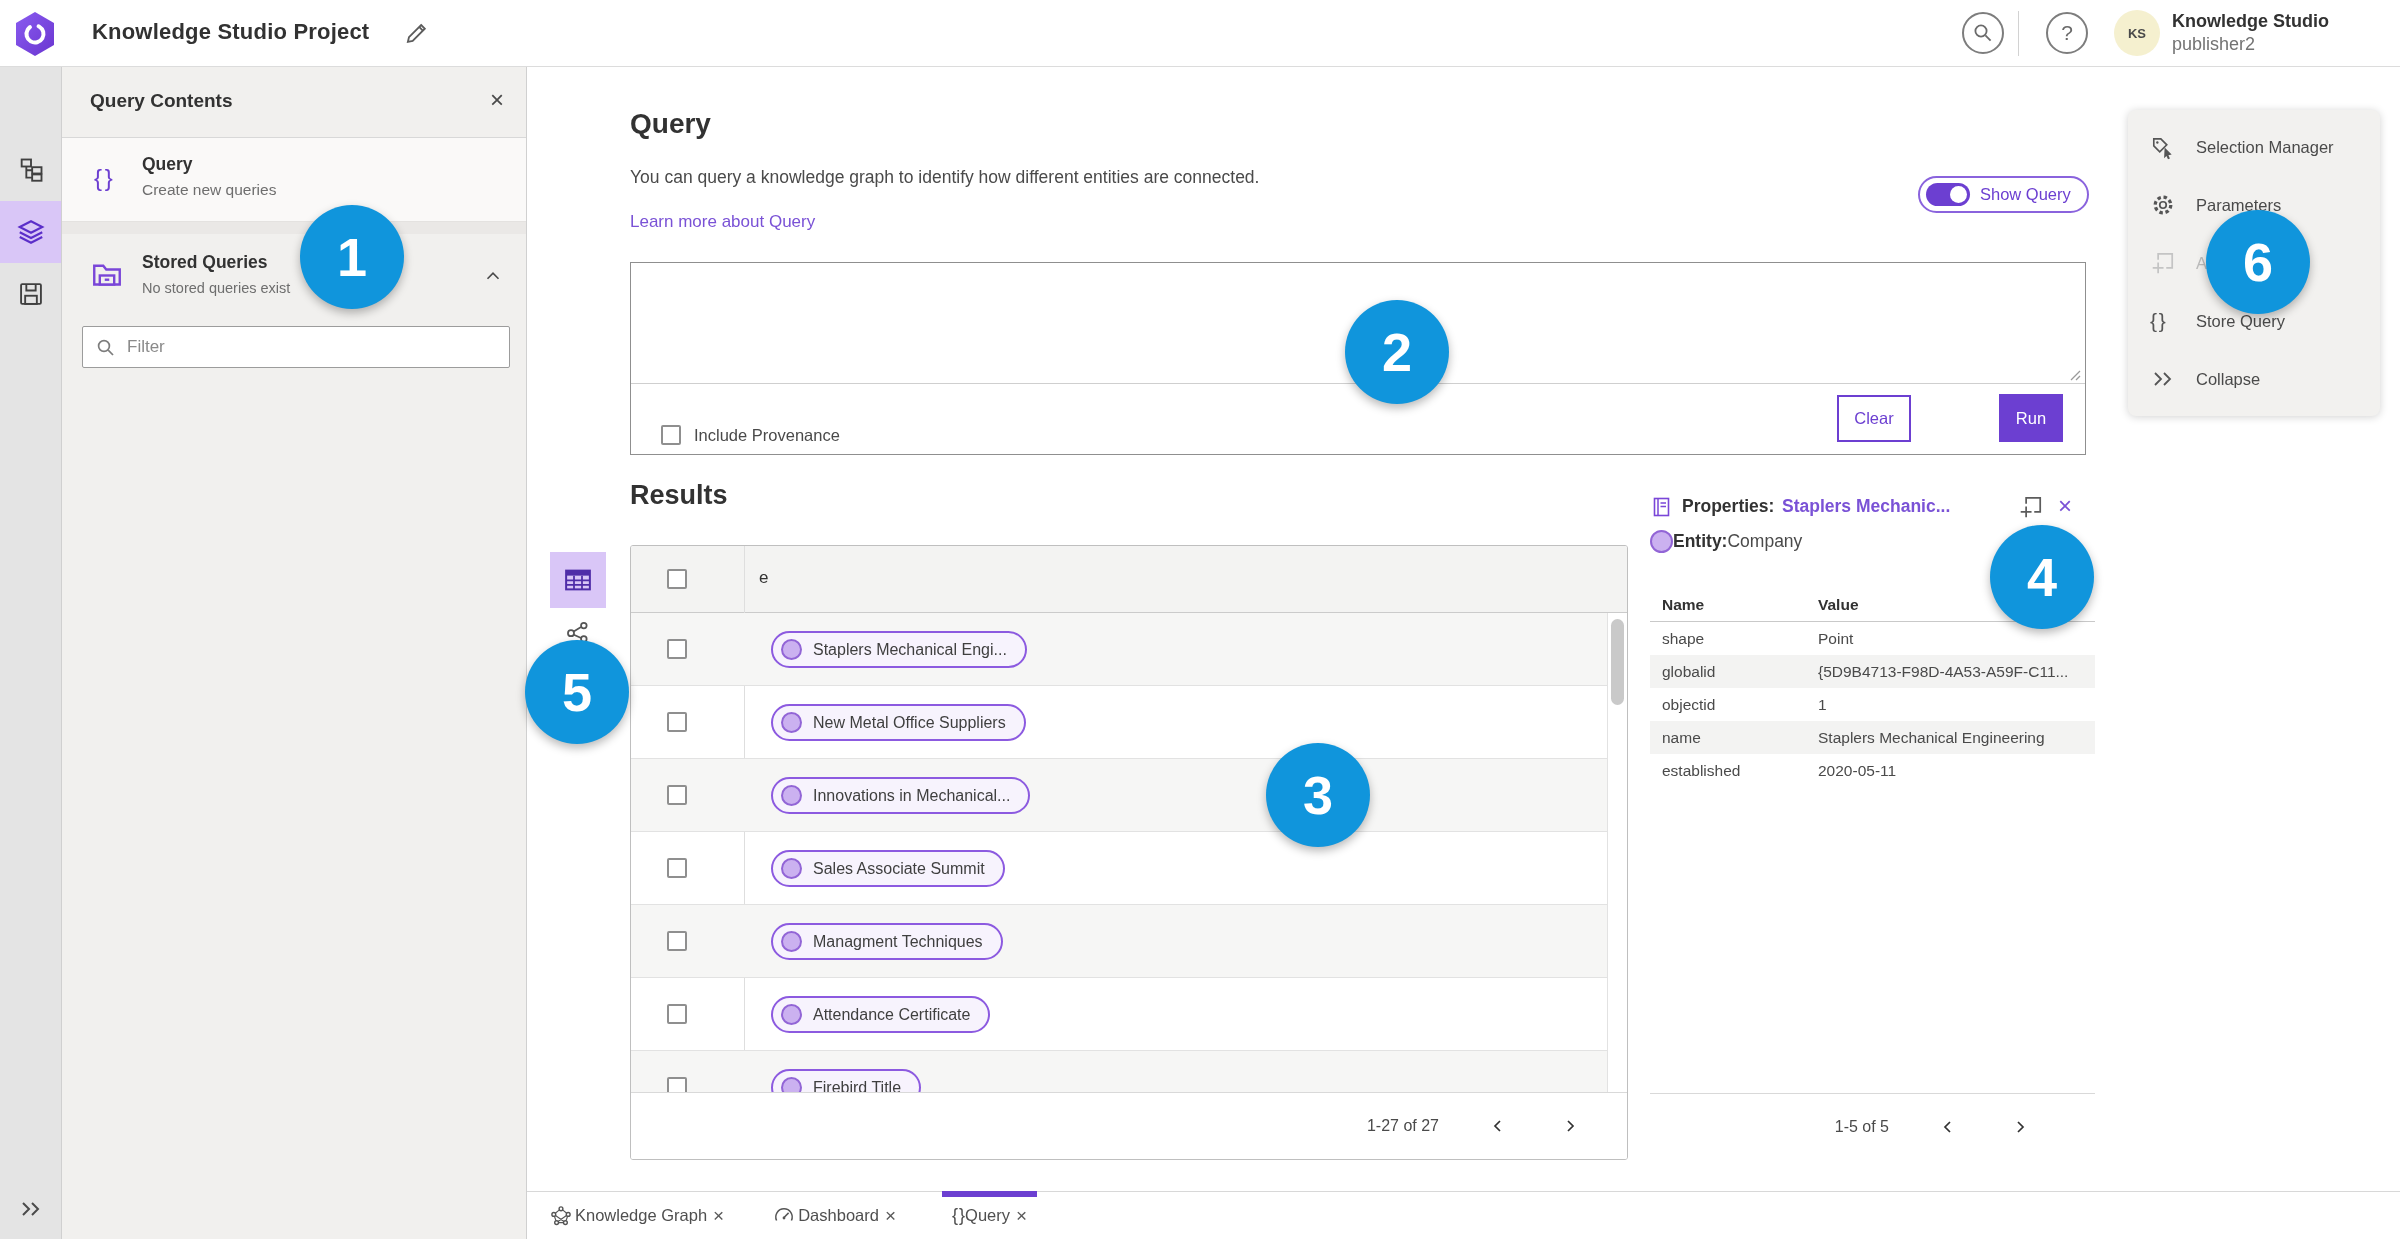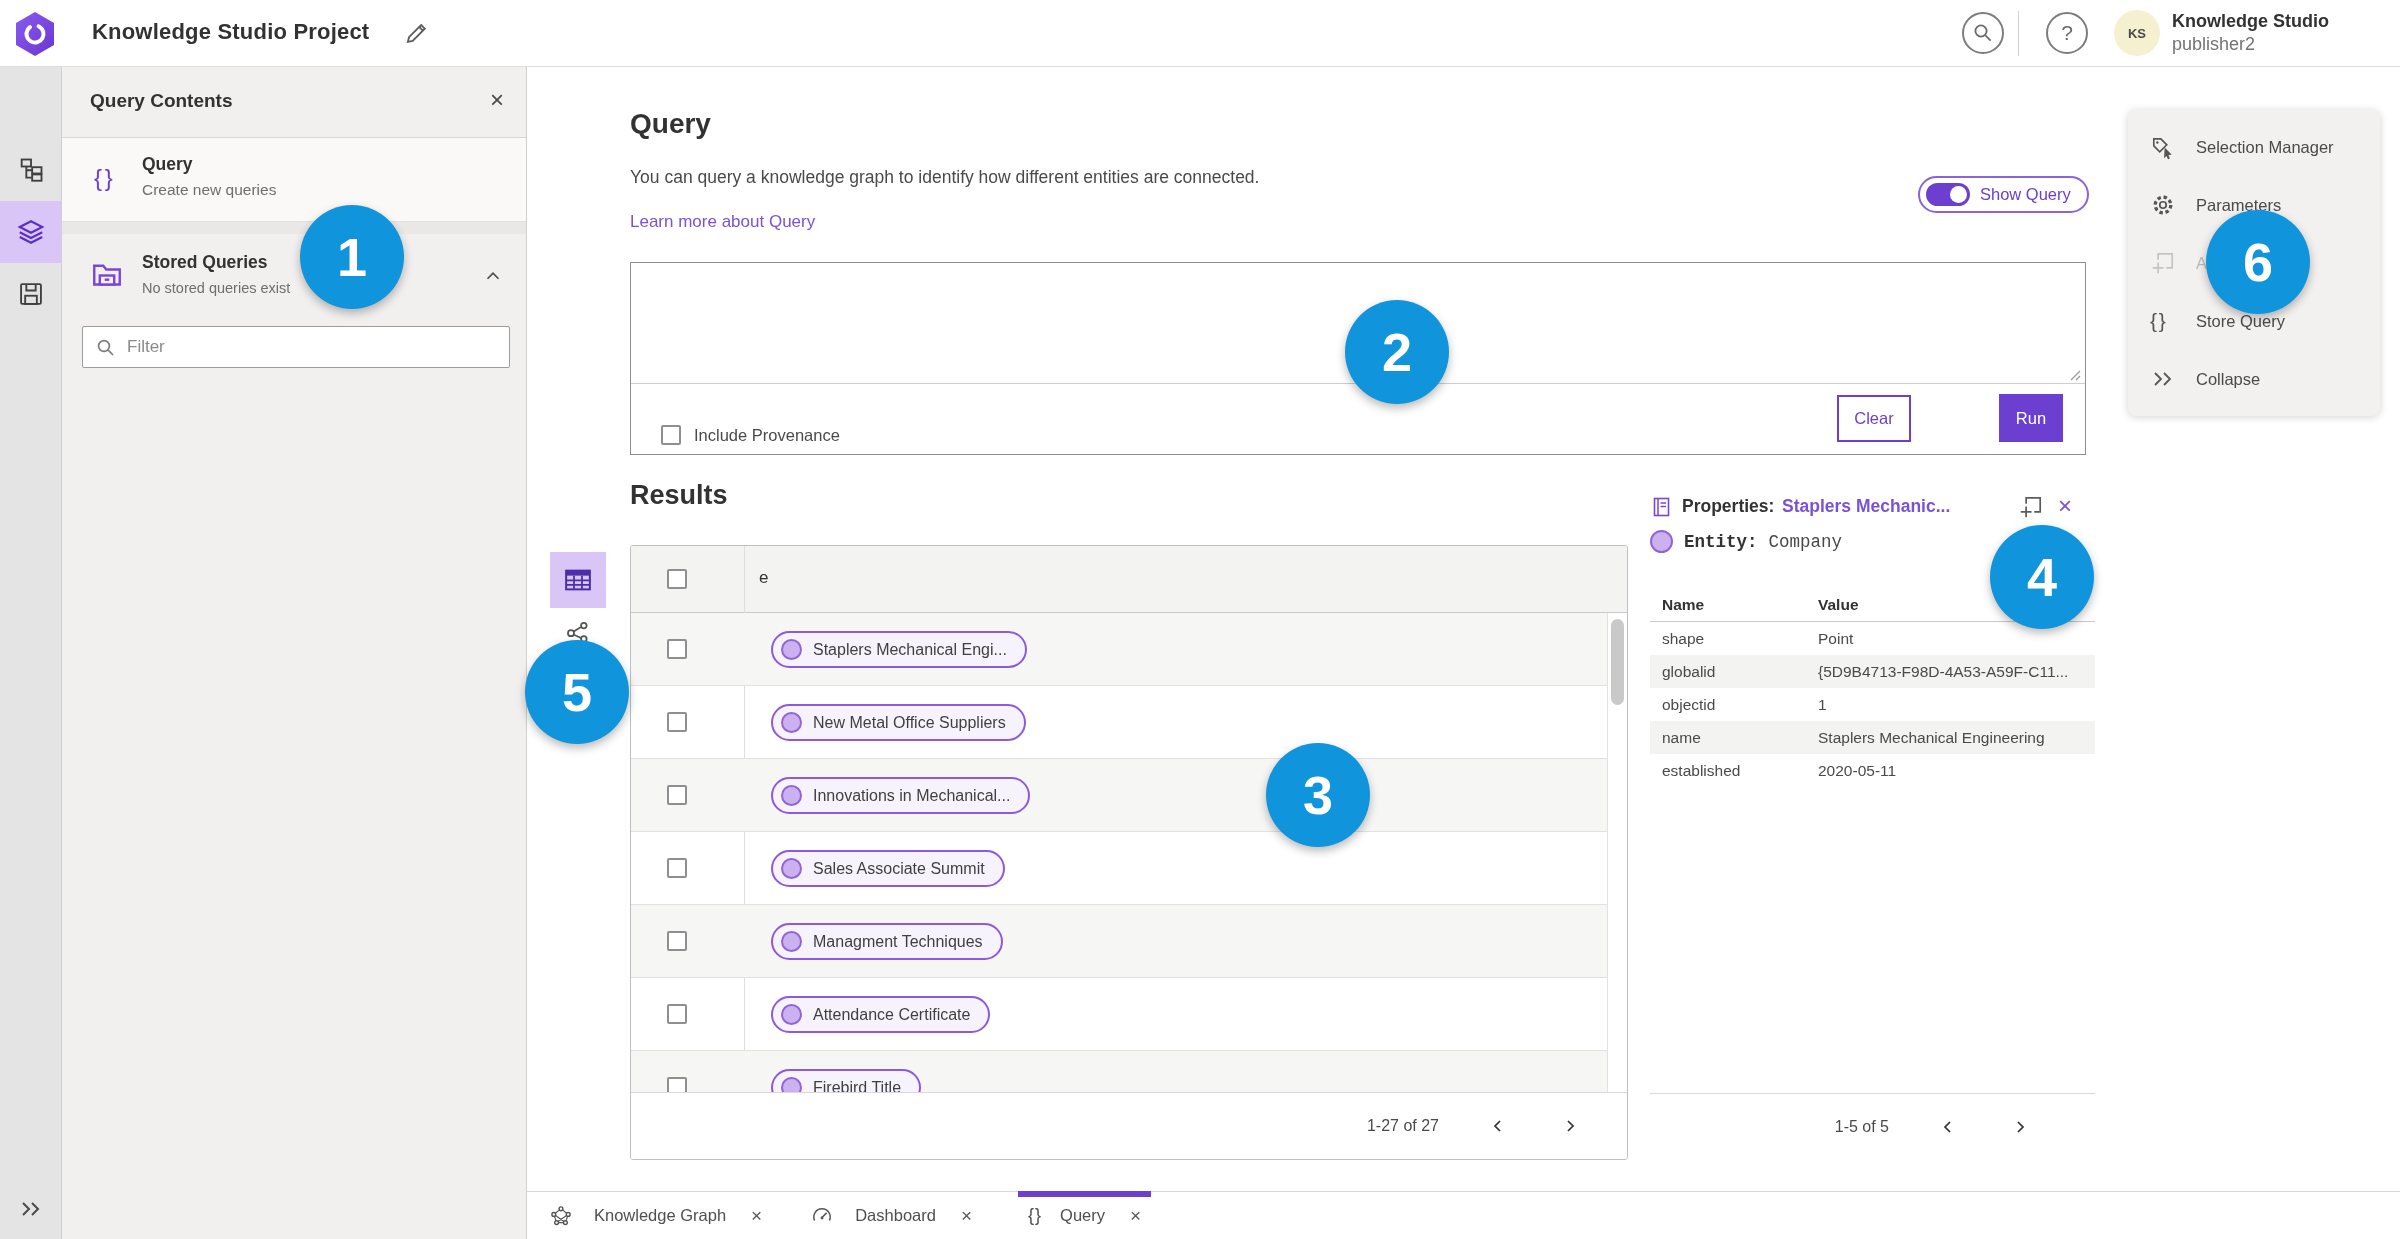--- a/index.html
+++ b/index.html
@@ -81,42 +81,42 @@
   .rfooter { position:absolute; left:0; bottom:0; width:100%; height:67px; border-top:1px solid #d9d9d9; background:#fff; display:flex; align-items:center; justify-content:flex-end; gap:46px; padding-right:44px; }
   .pagetext { font-size:16px; color:#4a4a4a; }
   .pagebtn { background:none; border:0; cursor:pointer; padding:4px; display:flex; }
 
   
   .props-header { position:absolute; left:1650px; top:494px; width:445px; height:30px; }
   .props-label { position:absolute; left:32px; top:2px; font-size:17.5px; font-weight:700; color:#323232; white-space:nowrap; }
   .props-link { position:absolute; left:132px; top:2px; font-size:17.5px; font-weight:700; color:#7a52d6; cursor:pointer; white-space:nowrap; }
   .props-addicon { position:absolute; left:368px; top:0px; cursor:pointer; }
   .props-close { position:absolute; left:408px; top:0px; font-size:24px; color:#7a52d6; line-height:1; cursor:pointer; }
-  .entity-row { position:absolute; left:1650px; top:530px; display:flex; align-items:center; gap:11px;font-family:Liberation Mono, monospace; }
+  .entity-row { position:absolute; left:1650px; top:530px; display:flex; align-items:center; gap:0; }
   .entity-dot { width:23px; height:23px; border-radius:50%; background:#cbb1f0; border:2px solid #9265d6; }
   .entity-label { font-size:17.5px; font-weight:700; color:#323232; }
   .entity-value { font-size:17.5px; color:#4a4a4a; }
   .ptable { position:absolute; left:1650px; top:588px; width:445px; font-size:15.5px; }
   .ptable .hrow { display:flex; height:34px; align-items:center; border-bottom:1px solid #c9c9c9; font-weight:700; color:#323232; }
   .ptable .prow { display:flex; height:33px; align-items:center; color:#4a4a4a; }
   .ptable .prow.alt { background:#f3f3f2; }
   .ptable .c1 { width:168px; padding-left:12px; white-space:nowrap; }
   .ptable .c2 { width:277px; white-space:nowrap; overflow:hidden; text-overflow:ellipsis; }
   .pfooter { position:absolute; left:1650px; top:1093px; width:445px; height:67px; border-top:1px solid #d9d9d9; display:flex; align-items:center; justify-content:flex-end; gap:46px; padding-right:62px; }
 
   
   .rmenu { position:absolute; left:2128px; top:110px; width:252px; height:306px; background:#f2f1ef; border-radius:8px; box-shadow:0 1px 8px rgba(0,0,0,.18); padding-top:8px; }
   .rmenu-item { height:58px; display:flex; align-items:center; gap:20px; padding-left:22px; cursor:pointer; }
   .rmenu-item .mlabel { font-size:16.5px; color:#4a4a4a; white-space:nowrap; }
   .rmenu-item.disabled { cursor:default; }
   .rmenu-item.disabled .mlabel { color:#bcbcbc; }
 
   
   .tabbar { position:absolute; left:527px; top:1191px; width:1873px; height:48px; background:#fff; border-top:1px solid #d8d8d8; display:flex; align-items:stretch; padding-left:16px; }
-  .tab { position:relative; display:flex; align-items:center; gap:21px; padding:0 6px; margin-right:36px; cursor:pointer; }
+  .tab { position:relative; display:flex; align-items:center; gap:2px; padding:0 6px; margin-right:36px; cursor:pointer; }
   .tab .tlabel { font-size:16.5px; color:#4f4f4f; white-space:nowrap; }
   .tab .tclose { font-size:19px; color:#5a5a5a; margin-left:4px; }
   .tab.active::before { content:""; position:absolute; left:-4px; right:-4px; top:-1px; height:6px; background:#6c3fd1; }
   .tab .braces-sm { font-size:18px; color:#4f4f4f; letter-spacing:-2px; }
 
   
   .badge { position:absolute; width:104px; height:104px; border-radius:50%; background:#1095dc; color:#fff; font-size:54px; font-weight:700; display:flex; align-items:center; justify-content:center; box-shadow:0 4px 10px rgba(0,0,0,.28); z-index:50; }
 
   svg { display:block; }
 </style>

